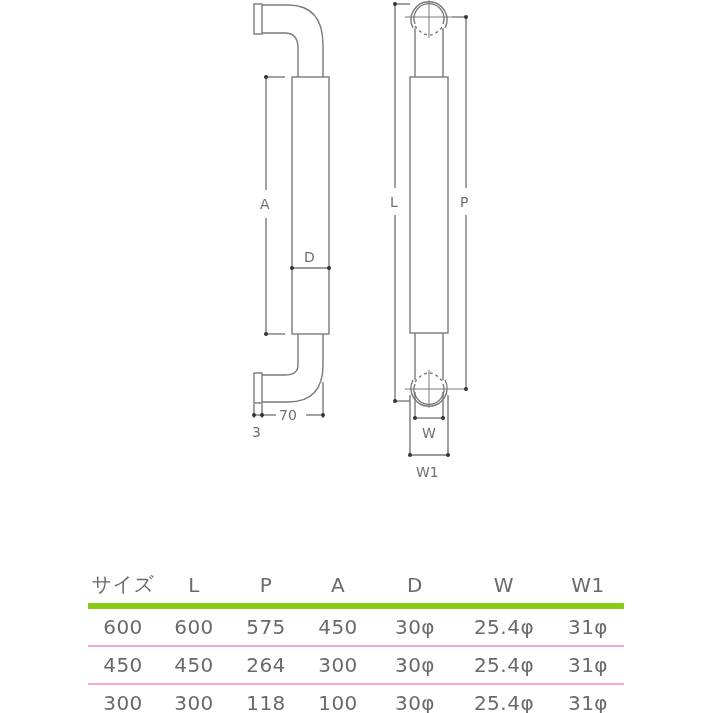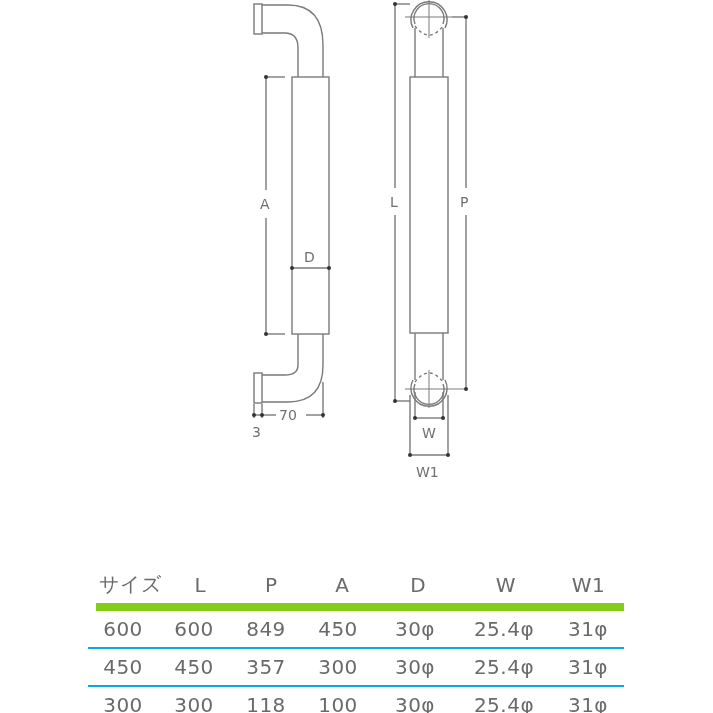--- a/index.html
+++ b/index.html
@@ -2,22 +2,22 @@
 <html><head>
 <meta charset="utf-8">
 <style>
   html, body { margin: 0; padding: 0; background: #ffffff; }
   body { width: 713px; height: 713px; position: relative; overflow: hidden;
          font-family: "DejaVu Sans", sans-serif; color: #5a5a5a; }
   #drawing { position: absolute; left: 0; top: 0; }
   .dimlabel { font-family: "DejaVu Sans", sans-serif; font-size: 14px; fill: #707070; }
   #spec-table { position: absolute; left: 88px; top: 566px; width: 536px; }
   .tr { display: flex; height: 36px; align-items: center; position: relative; }
-  .tr.head { height: 37px; border-bottom: 8px solid #84cc16; margin-left: 8px; }
-  .tr.body { border-bottom: 2px solid #0ea5e9; }
+  .tr.head { height: 37px; border-bottom: 6px solid #84cc16; }
+  .tr.body { border-bottom: 2px solid #f9a8d4; }
   .tr.body:last-child { border-bottom: none; }
   .td { font-size: 20px; color: #6a6a6a; text-align: center; letter-spacing: 0.5px; }
   .c0 { width: 70px; } .c1 { width: 72px; } .c2 { width: 72px; }
   .c3 { width: 72px; } .c4 { width: 82px; } .c5 { width: 96px; } .c6 { width: 72px; }
 </style>
 </head>
 <body>
 
 <svg id="drawing" width="713" height="560" viewBox="0 0 713 560" xmlns="http://www.w3.org/2000/svg">
   <g fill="none" stroke="#7a7a7a" stroke-width="1.4">
@@ -137,30 +137,30 @@
     <div class="td c1">L</div>
     <div class="td c2">P</div>
     <div class="td c3">A</div>
     <div class="td c4">D</div>
     <div class="td c5">W</div>
     <div class="td c6">W1</div>
   </div>
   <div class="tr body">
     <div class="td c0">600</div>
     <div class="td c1">600</div>
-    <div class="td c2">849</div>
+    <div class="td c2">575</div>
     <div class="td c3">450</div>
     <div class="td c4">30φ</div>
     <div class="td c5">25.4φ</div>
     <div class="td c6">31φ</div>
   </div>
   <div class="tr body">
     <div class="td c0">450</div>
     <div class="td c1">450</div>
-    <div class="td c2">357</div>
+    <div class="td c2">264</div>
     <div class="td c3">300</div>
     <div class="td c4">30φ</div>
     <div class="td c5">25.4φ</div>
     <div class="td c6">31φ</div>
   </div>
   <div class="tr body">
     <div class="td c0">300</div>
     <div class="td c1">300</div>
     <div class="td c2">118</div>
     <div class="td c3">100</div>

